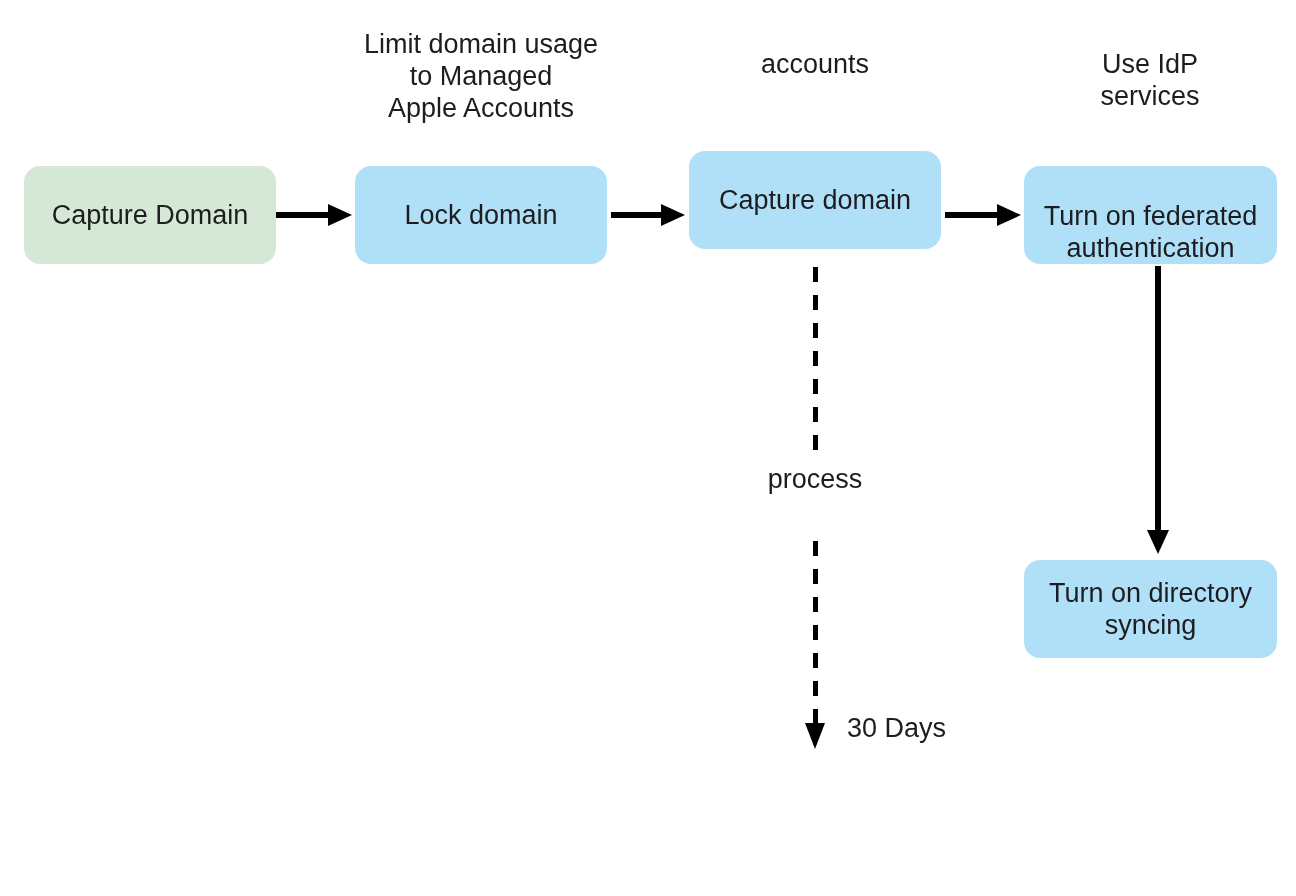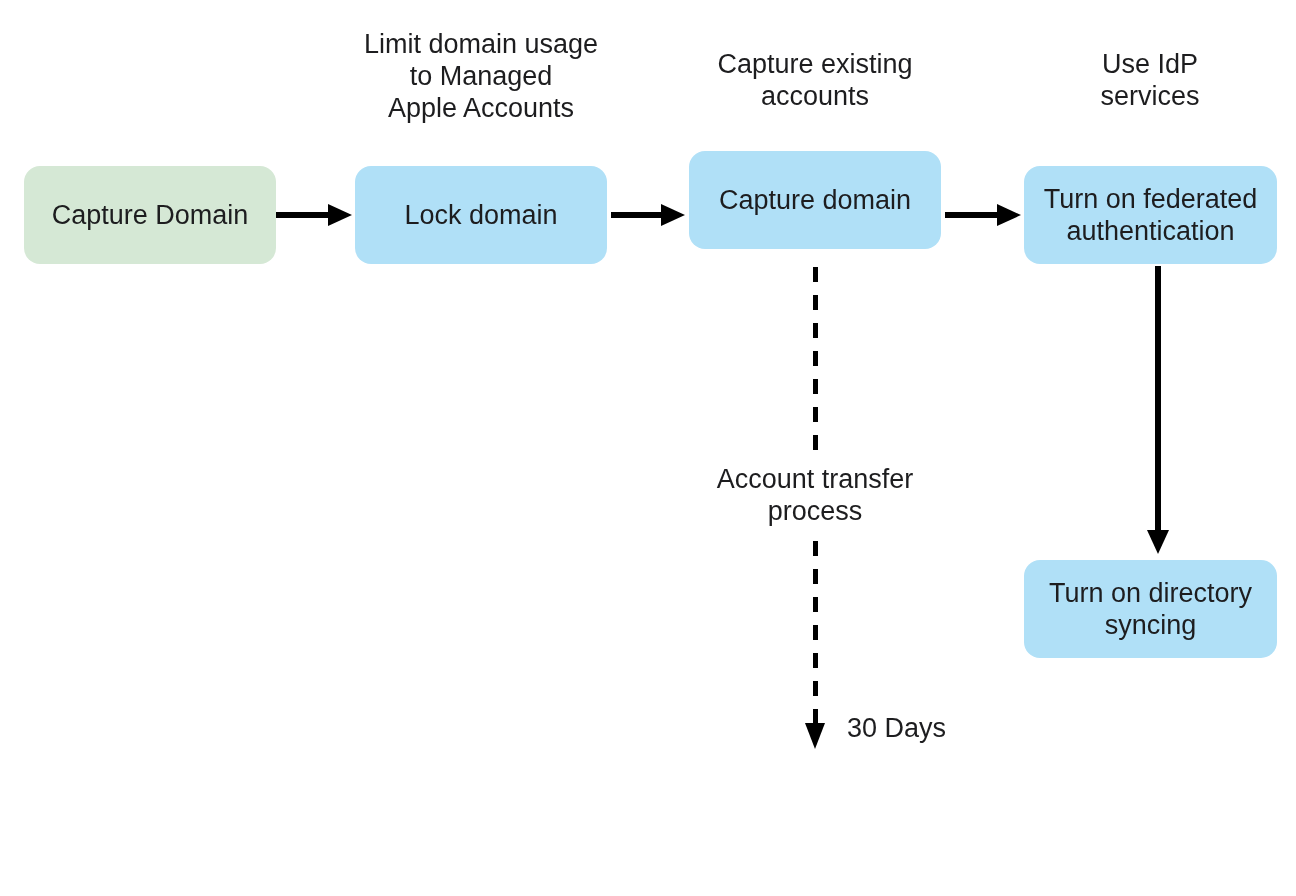--- a/index.html
+++ b/index.html
@@ -93,57 +93,55 @@
 <body>
 
 <div class="canvas">
 
   <div class="annotation a-limit">
     <div>Limit domain usage</div>
     <div>to Managed</div>
     <div>Apple Accounts</div>
   </div>
   <div class="annotation a-existing">
-    <div>Capture existing</div>
     <div>accounts</div>
   </div>
   <div class="annotation a-idp">
     <div>Use IdP</div>
     <div>services</div>
   </div>
 
   <div class="node n-verified" style="background: rgb(213, 232, 213);">
     <span class="lbl">Capture Domain</span>
   </div>
   <div class="node n-lock" style="background: rgb(176, 224, 247);">
     <span class="lbl">Lock domain</span>
   </div>
   <div class="node n-capture" style="background: rgb(176, 224, 247);">
     <span class="lbl">Capture domain</span>
   </div>
-  <div class="node n-federated" style="background: rgb(176, 224, 247);">
+  <div class="node n-federated" style="background: rgb(176, 224, 247); align-items: flex-end;">
     <span class="lbl">Turn on federated authentication</span>
   </div>
 
   <div class="node n-syncing" style="background: rgb(176, 224, 247);">
     <span class="lbl">Turn on directory syncing</span>
   </div>
 
   <div class="hline arr1-line"></div>
   <div class="head-right arr1-head"></div>
   <div class="hline arr2-line"></div>
   <div class="head-right arr2-head"></div>
   <div class="hline arr3-line"></div>
   <div class="head-right arr3-head"></div>
 
   <div class="vline arr4-line"></div>
   <div class="head-down arr4-head"></div>
 
   <div class="vdash arr5-seg1"></div>
   <div class="annotation a-transfer">
-    <div>Account transfer</div>
     <div>process</div>
   </div>
   <div class="vdash arr5-seg2"></div>
   <div class="arr5-head"></div>
   <div class="annotation a-30days">30 Days</div>
 
 </div>
 
 </body></html>

